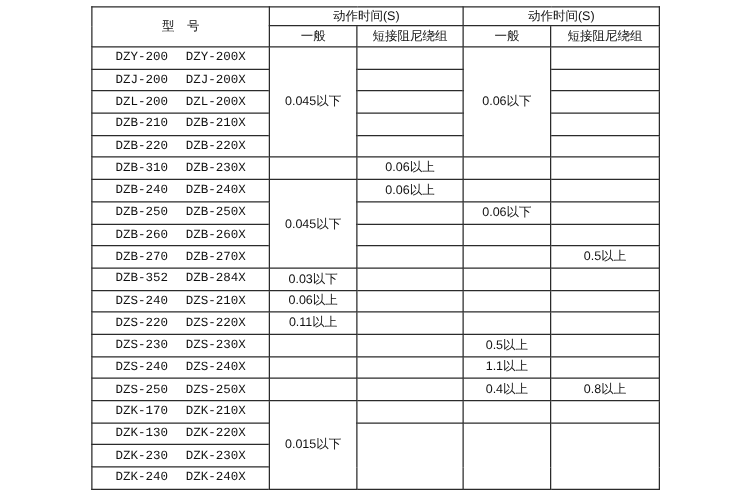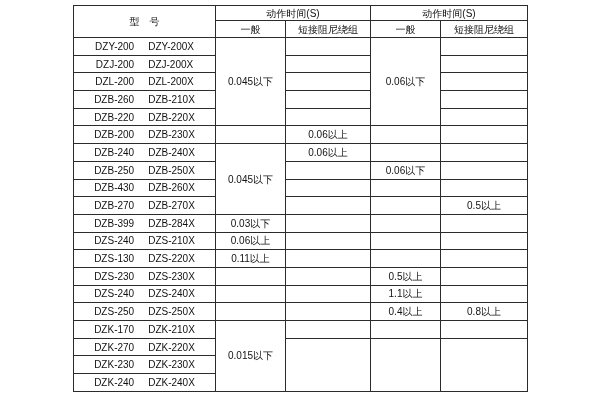--- a/index.html
+++ b/index.html
@@ -35,21 +35,21 @@
     text-align: center;
     vertical-align: middle;
     padding: 0;
     overflow: hidden;
     white-space: nowrap;
     line-height: 1.1;
   }
   thead tr.h1 th { height: 14px; }
   thead tr.h2 th { height: 16px; }
   tbody td { height: 16.7px; }
-  td.model span { margin: 0 7px; }
+  td.model span { margin: 0 7px; font-family: Liberation Mono, monospace; }
   col.c-model  { width: 142px; }
   col.c-ag     { width: 70px; }
   col.c-ad     { width: 85px; }
   col.c-rg     { width: 70px; }
   col.c-rd     { width: 87px; }
 </style>
 </head>
 <body>
 
 <div class="stage">
@@ -86,77 +86,77 @@
           <td class="model"><span>DZJ-200</span><span>DZJ-200X</span></td>
           <td></td>
           <td></td>
         </tr>
         <tr>
           <td class="model"><span>DZL-200</span><span>DZL-200X</span></td>
           <td></td>
           <td></td>
         </tr>
         <tr>
-          <td class="model"><span>DZB-260</span><span>DZB-210X</span></td>
+          <td class="model"><span>DZB-210</span><span>DZB-210X</span></td>
           <td></td>
           <td></td>
         </tr>
         <tr>
           <td class="model"><span>DZB-220</span><span>DZB-220X</span></td>
           <td></td>
           <td></td>
         </tr>
         <tr>
-          <td class="model"><span>DZB-200</span><span>DZB-230X</span></td>
+          <td class="model"><span>DZB-310</span><span>DZB-230X</span></td>
           <td></td>
           <td>0.06以上</td>
           <td></td>
           <td></td>
         </tr>
         <tr>
           <td class="model"><span>DZB-240</span><span>DZB-240X</span></td>
           <td rowspan="4">0.045以下</td>
           <td>0.06以上</td>
           <td></td>
           <td></td>
         </tr>
         <tr>
           <td class="model"><span>DZB-250</span><span>DZB-250X</span></td>
           <td></td>
           <td>0.06以下</td>
           <td></td>
         </tr>
         <tr>
-          <td class="model"><span>DZB-430</span><span>DZB-260X</span></td>
+          <td class="model"><span>DZB-260</span><span>DZB-260X</span></td>
           <td></td>
           <td></td>
           <td></td>
         </tr>
         <tr>
           <td class="model"><span>DZB-270</span><span>DZB-270X</span></td>
           <td></td>
           <td></td>
           <td>0.5以上</td>
         </tr>
         <tr>
-          <td class="model"><span>DZB-399</span><span>DZB-284X</span></td>
+          <td class="model"><span>DZB-352</span><span>DZB-284X</span></td>
           <td>0.03以下</td>
           <td></td>
           <td></td>
           <td></td>
         </tr>
         <tr>
           <td class="model"><span>DZS-240</span><span>DZS-210X</span></td>
           <td>0.06以上</td>
           <td></td>
           <td></td>
           <td></td>
         </tr>
         <tr>
-          <td class="model"><span>DZS-130</span><span>DZS-220X</span></td>
+          <td class="model"><span>DZS-220</span><span>DZS-220X</span></td>
           <td>0.11以上</td>
           <td></td>
           <td></td>
           <td></td>
         </tr>
         <tr>
           <td class="model"><span>DZS-230</span><span>DZS-230X</span></td>
           <td></td>
           <td></td>
           <td>0.5以上</td>
@@ -177,21 +177,21 @@
           <td>0.8以上</td>
         </tr>
         <tr>
           <td class="model"><span>DZK-170</span><span>DZK-210X</span></td>
           <td rowspan="4">0.015以下</td>
           <td></td>
           <td></td>
           <td></td>
         </tr>
         <tr>
-          <td class="model"><span>DZK-270</span><span>DZK-220X</span></td>
+          <td class="model"><span>DZK-130</span><span>DZK-220X</span></td>
           <td rowspan="3"></td>
           <td rowspan="3"></td>
           <td rowspan="3"></td>
         </tr>
         <tr>
           <td class="model"><span>DZK-230</span><span>DZK-230X</span></td>
         </tr>
         <tr>
           <td class="model"><span>DZK-240</span><span>DZK-240X</span></td>
         </tr>

